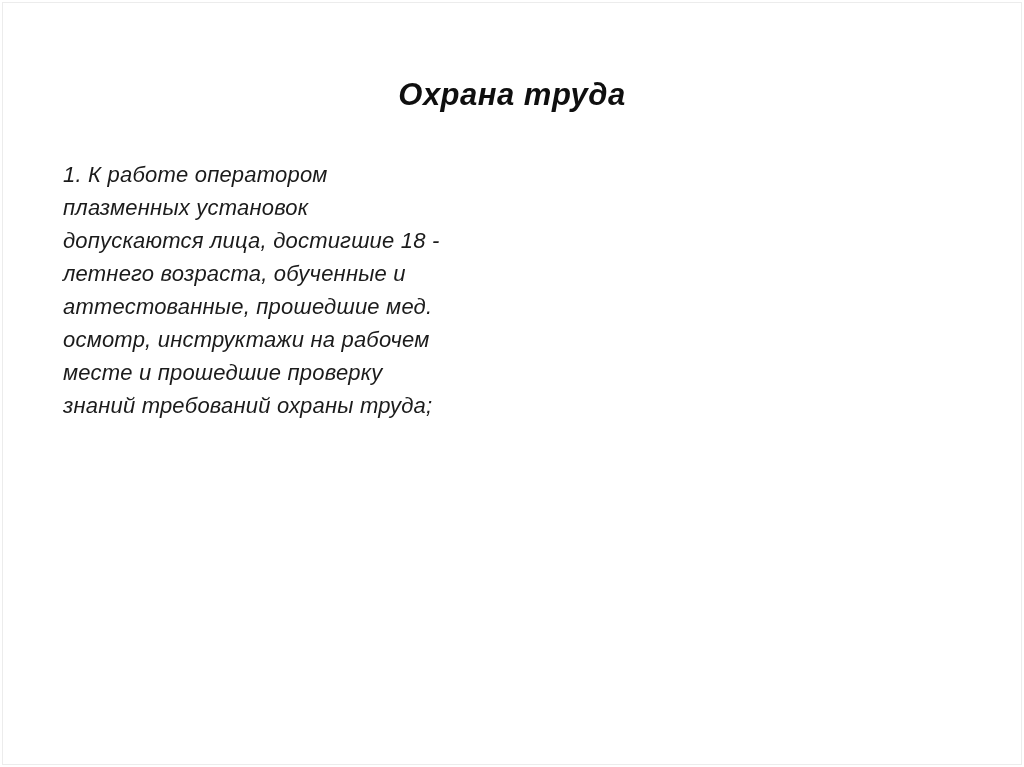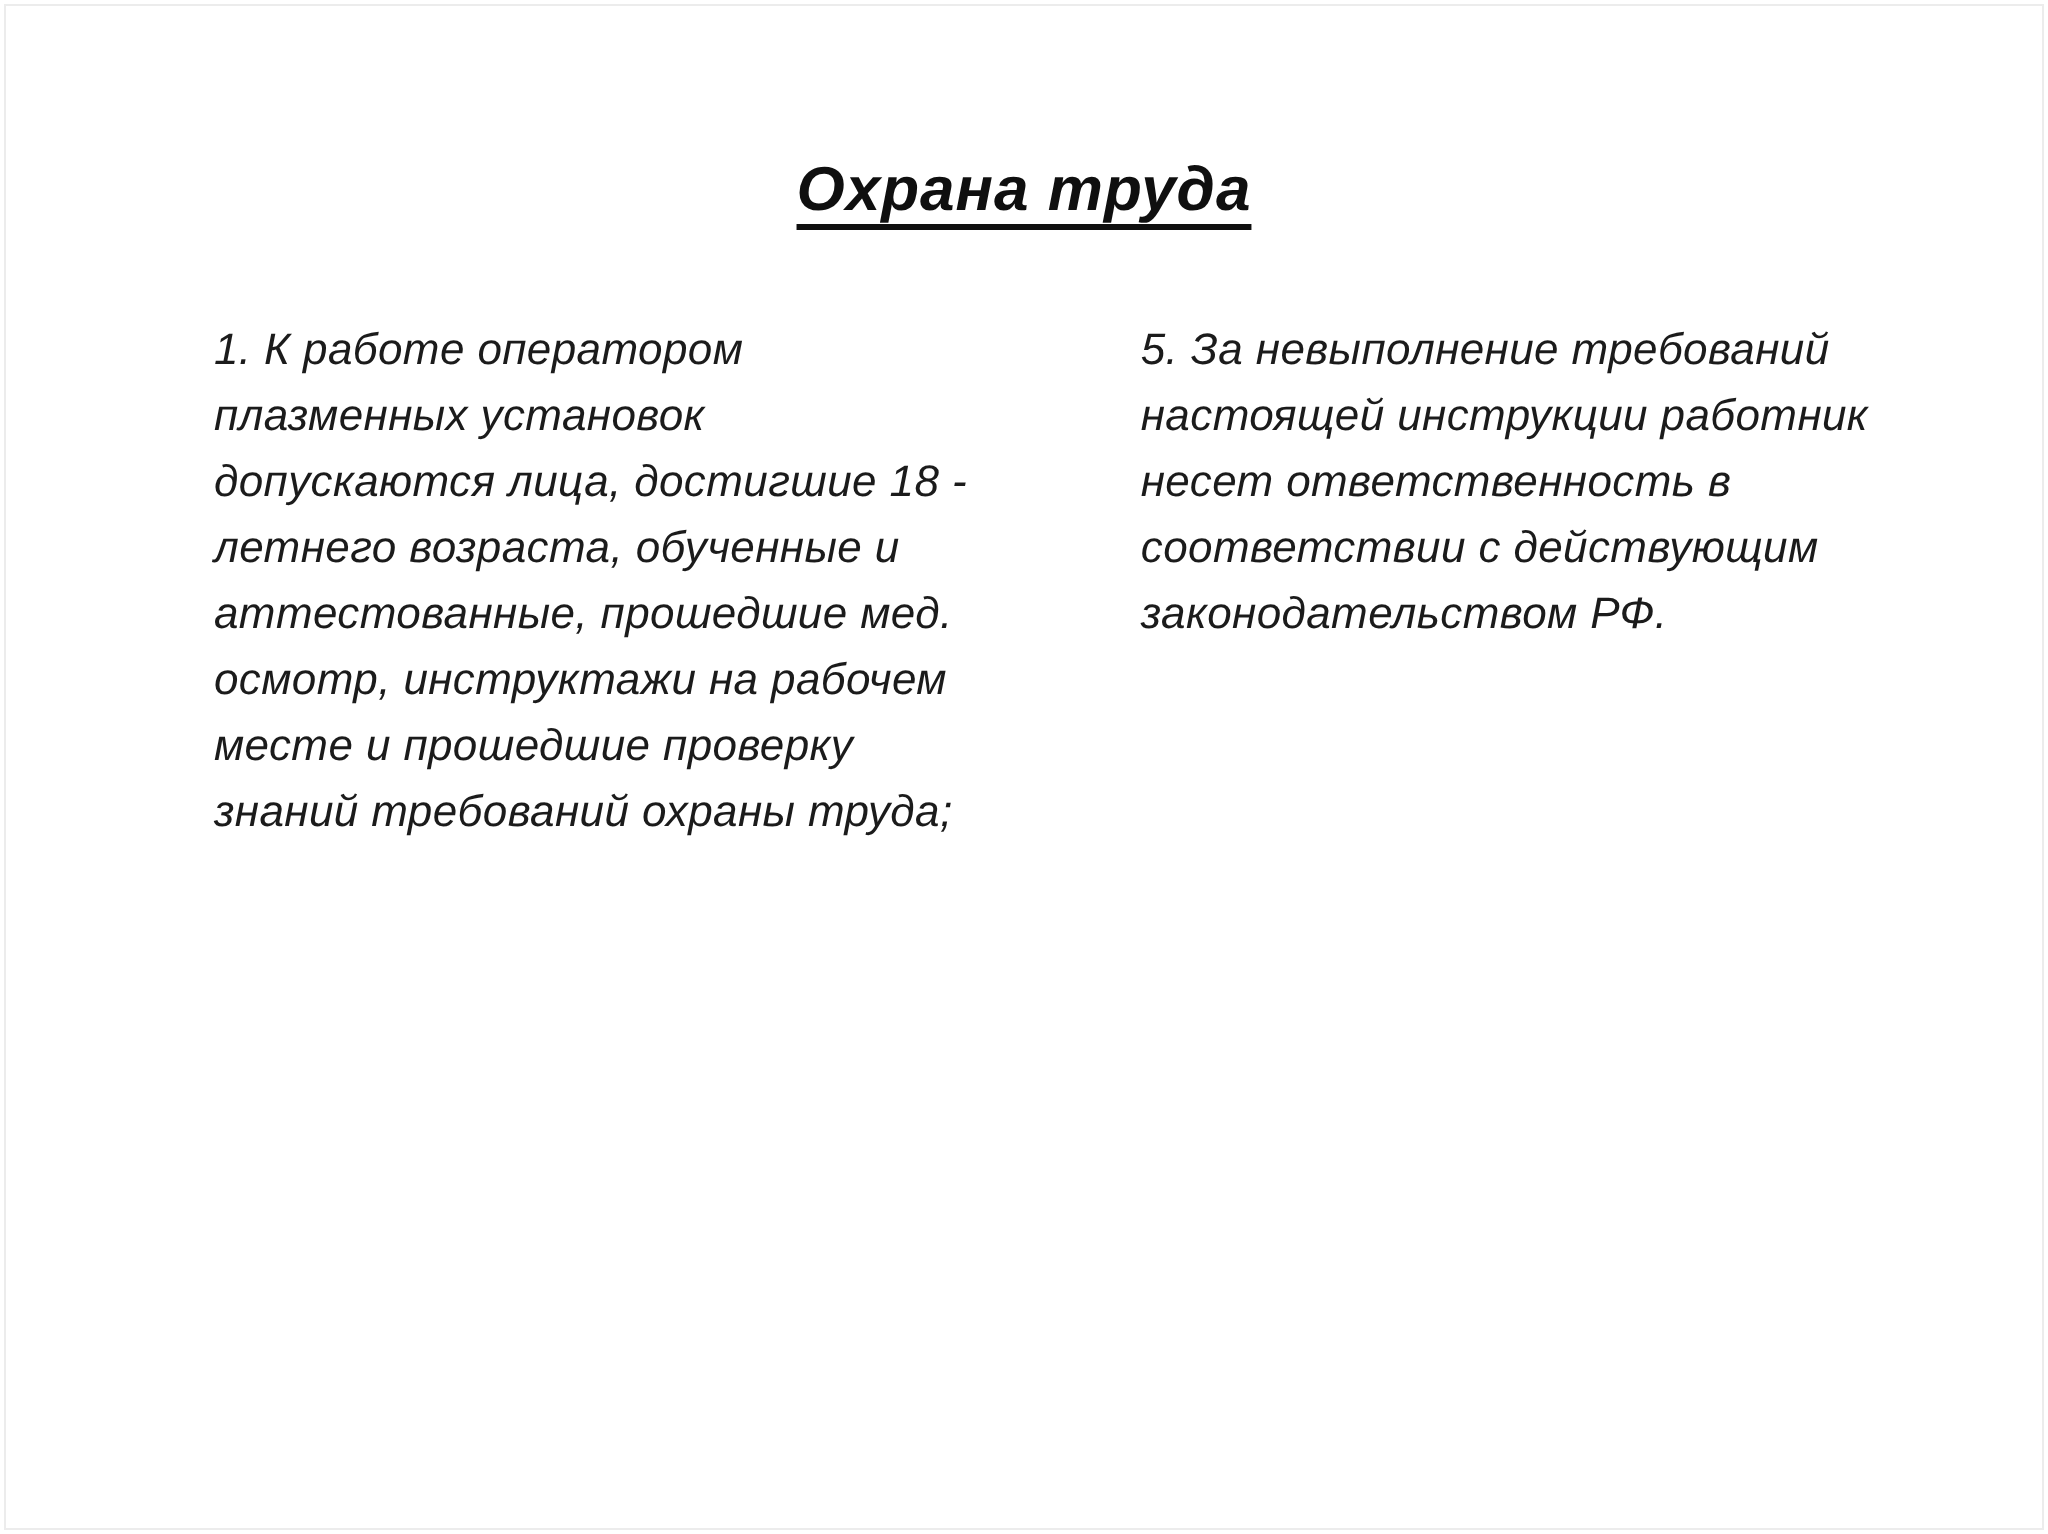--- a/index.html
+++ b/index.html
@@ -18,37 +18,36 @@
     border: 1px solid #ececec;
     box-sizing: border-box;
   }
   .slide-title {
     margin: 74px 0 0 0;
     text-align: center;
     font-size: 31px;
     font-weight: bold;
     font-style: italic;
     color: #0f0f0f;
-    text-decoration: underline;
     text-decoration-thickness: 2.5px;
     text-underline-offset: 7px;
     letter-spacing: 0.5px;
   }
   .columns {
     display: flex;
     margin: 45px 0 0 60px;
   }
   .col {
     font-size: 22px;
     font-style: italic;
     color: #1b1b1b;
     line-height: 33px;
     letter-spacing: 0.2px;
   }
-  .col-left  { width: 473px; margin-left: 44px; }
+  .col-left  { width: 473px; }
   .col-right { width: 460px; }
   .col p {
     margin: 0 0 6px 0;
     white-space: pre-line;
   }
 </style>
 </head>
 <body>
 
 <div class="slide">
@@ -62,21 +61,16 @@
 плазменных установок
 допускаются лица, достигшие 18 -
 летнего возраста, обученные и
 аттестованные, прошедшие мед.
 осмотр, инструктажи на рабочем
 месте и прошедшие проверку
 знаний требований охраны труда;</p>
     </div>
 
     <div class="col col-right">
-      <p>5. За невыполнение требований
-настоящей инструкции работник
-несет ответственность в
-соответствии с действующим
-законодательством РФ.</p>
     </div>
 
   </div>
 </div>
 
 </body></html>

